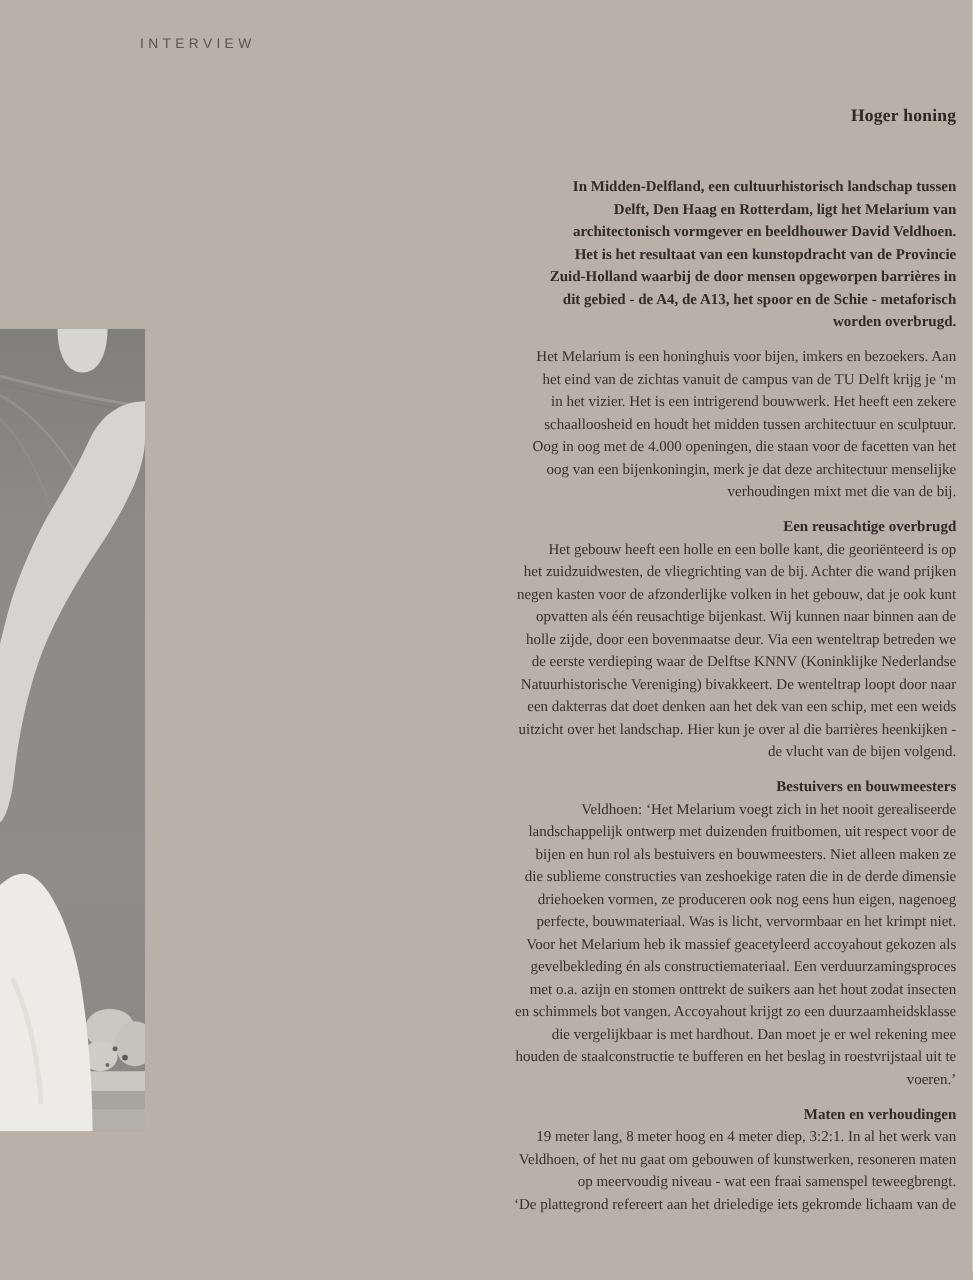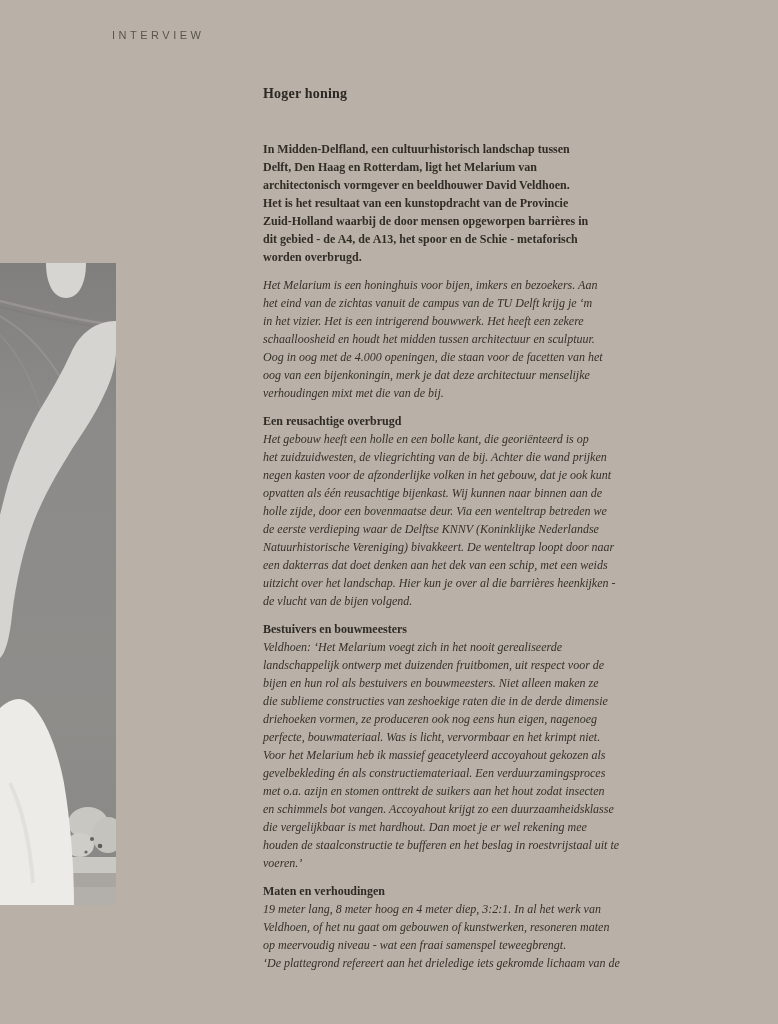--- a/index.html
+++ b/index.html
@@ -4,20 +4,21 @@
 <style>
   html, body { margin: 0; padding: 0; }
   .page {
     position: relative;
     width: 778px;
     height: 1024px;
     background: #b9b1a7;
     overflow: hidden;
     font-family: "Liberation Serif", "DejaVu Serif", serif;
     color: #34302a;
+    text-align: right;
   }
   .kicker {
     position: absolute;
     left: 112px;
     top: 29px;
     font-family: "Liberation Sans", "DejaVu Sans", sans-serif;
     font-size: 11px;
     letter-spacing: 3.5px;
     color: #59544d;
   }
@@ -47,21 +48,21 @@
   p.body, p.intro, h2.section-heading {
     font-size: 12px;
     line-height: 18px;
     white-space: pre-line;
   }
   p.intro {
     font-weight: bold;
     margin: 0 0 10px 0;
     color: #302c26;
   }
-  p.body { margin: 0 0 10px 0; font-style: italic; }
+  p.body { margin: 0 0 10px 0; }
   h2.section-heading {
     font-weight: bold;
     margin: 0;
     color: #2e2a25;
   }
   section.article-section { margin: 0; }
 </style>
 </head>
 <body>
 

